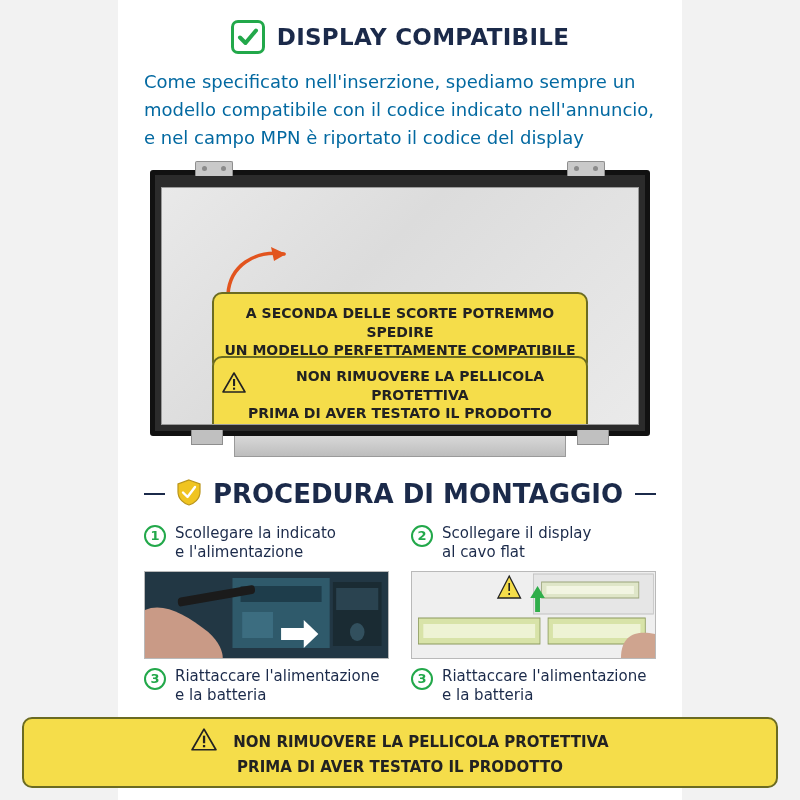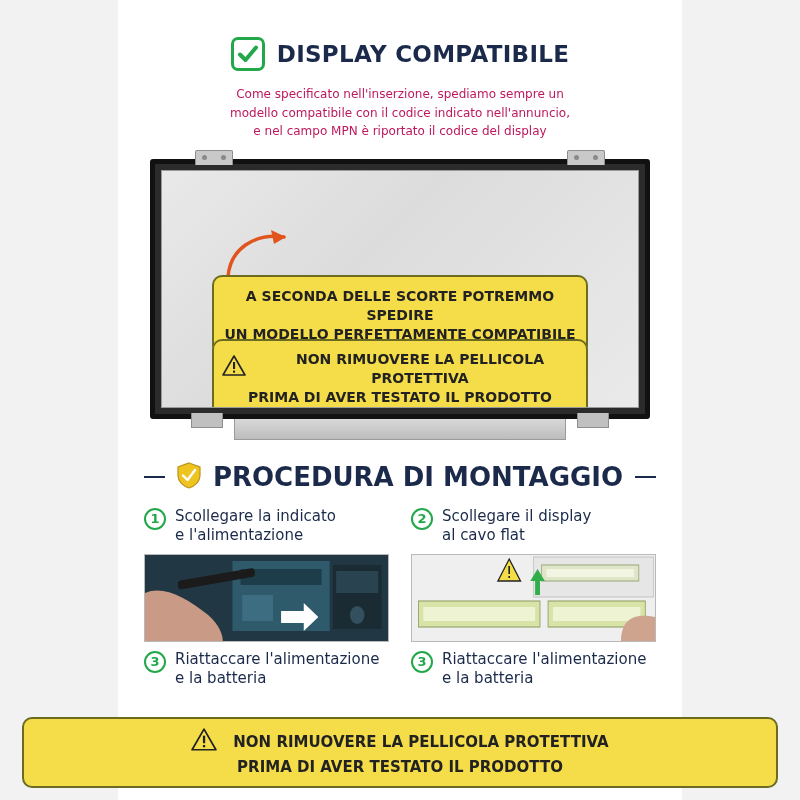--- a/index.html
+++ b/index.html
@@ -40,21 +40,21 @@
     background: #ffffff;
     padding: 0;
   }
 
   
   .header {
     display: flex;
     align-items: center;
     justify-content: center;
     gap: 12px;
-    padding-top: 37px;
+    padding-top: 20px;
   }
   .check-badge {
     width: 34px;
     height: 34px;
     border-radius: 7px;
     background: #ffffff;
     border: 3px solid #22a84a;
     display: flex;
     align-items: center;
     justify-content: center;
@@ -63,44 +63,45 @@
   .check-badge svg { display: block; }
   .header-title {
     font-size: 23px;
     font-weight: bold;
     color: #1b2a4a;
     letter-spacing: 0.3px;
   }
 
   .intro {
     margin: 14px 26px 0 26px;
-    text-align: center;
-    font-size: 12px;
+    text-align: left;
+    font-size: 18px;
     line-height: 1.55;
-    color: #be185d;
+    color: #0369a1;
   }
 
   
   .panel-wrap {
     margin: 18px 32px 0 32px;
     position: relative;
   }
   .panel-outer {
     position: relative;
     border: 5px solid #111111;
     background: #2b2b2b;
     border-radius: 3px;
     padding: 6px;
   }
   .panel-inner {
     background: linear-gradient(135deg,#e9e9e9 0%, #dcdcdc 40%, #eaeaea 100%);
     border: 1px solid #9a9a9a;
     height: 236px;
     position: relative;
     overflow: hidden;
+    margin-top: 6px;
   }
   .bracket {
     position: absolute;
     top: -14px;
     width: 36px;
     height: 14px;
     background: #c9c9c9;
     border: 1px solid #8e8e8e;
     border-bottom: none;
     border-radius: 2px 2px 0 0;

